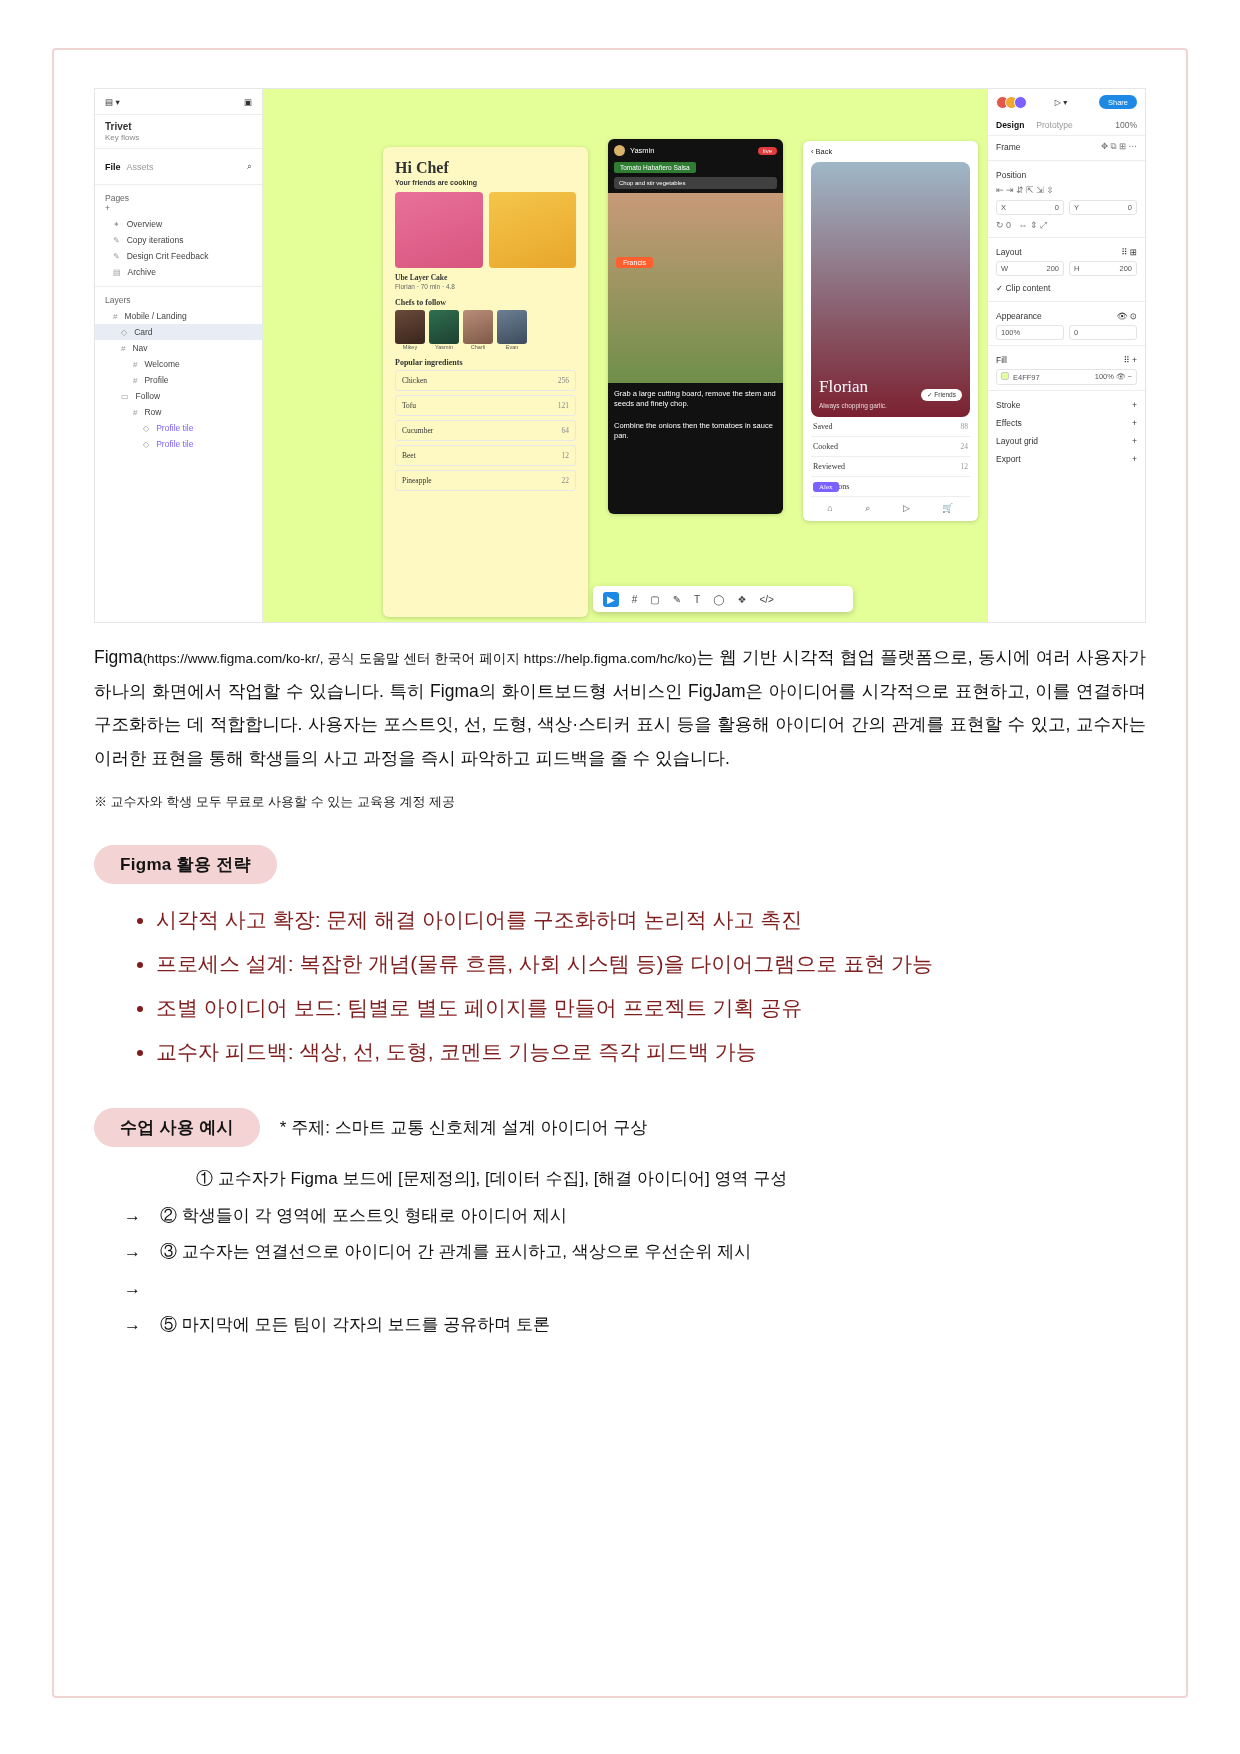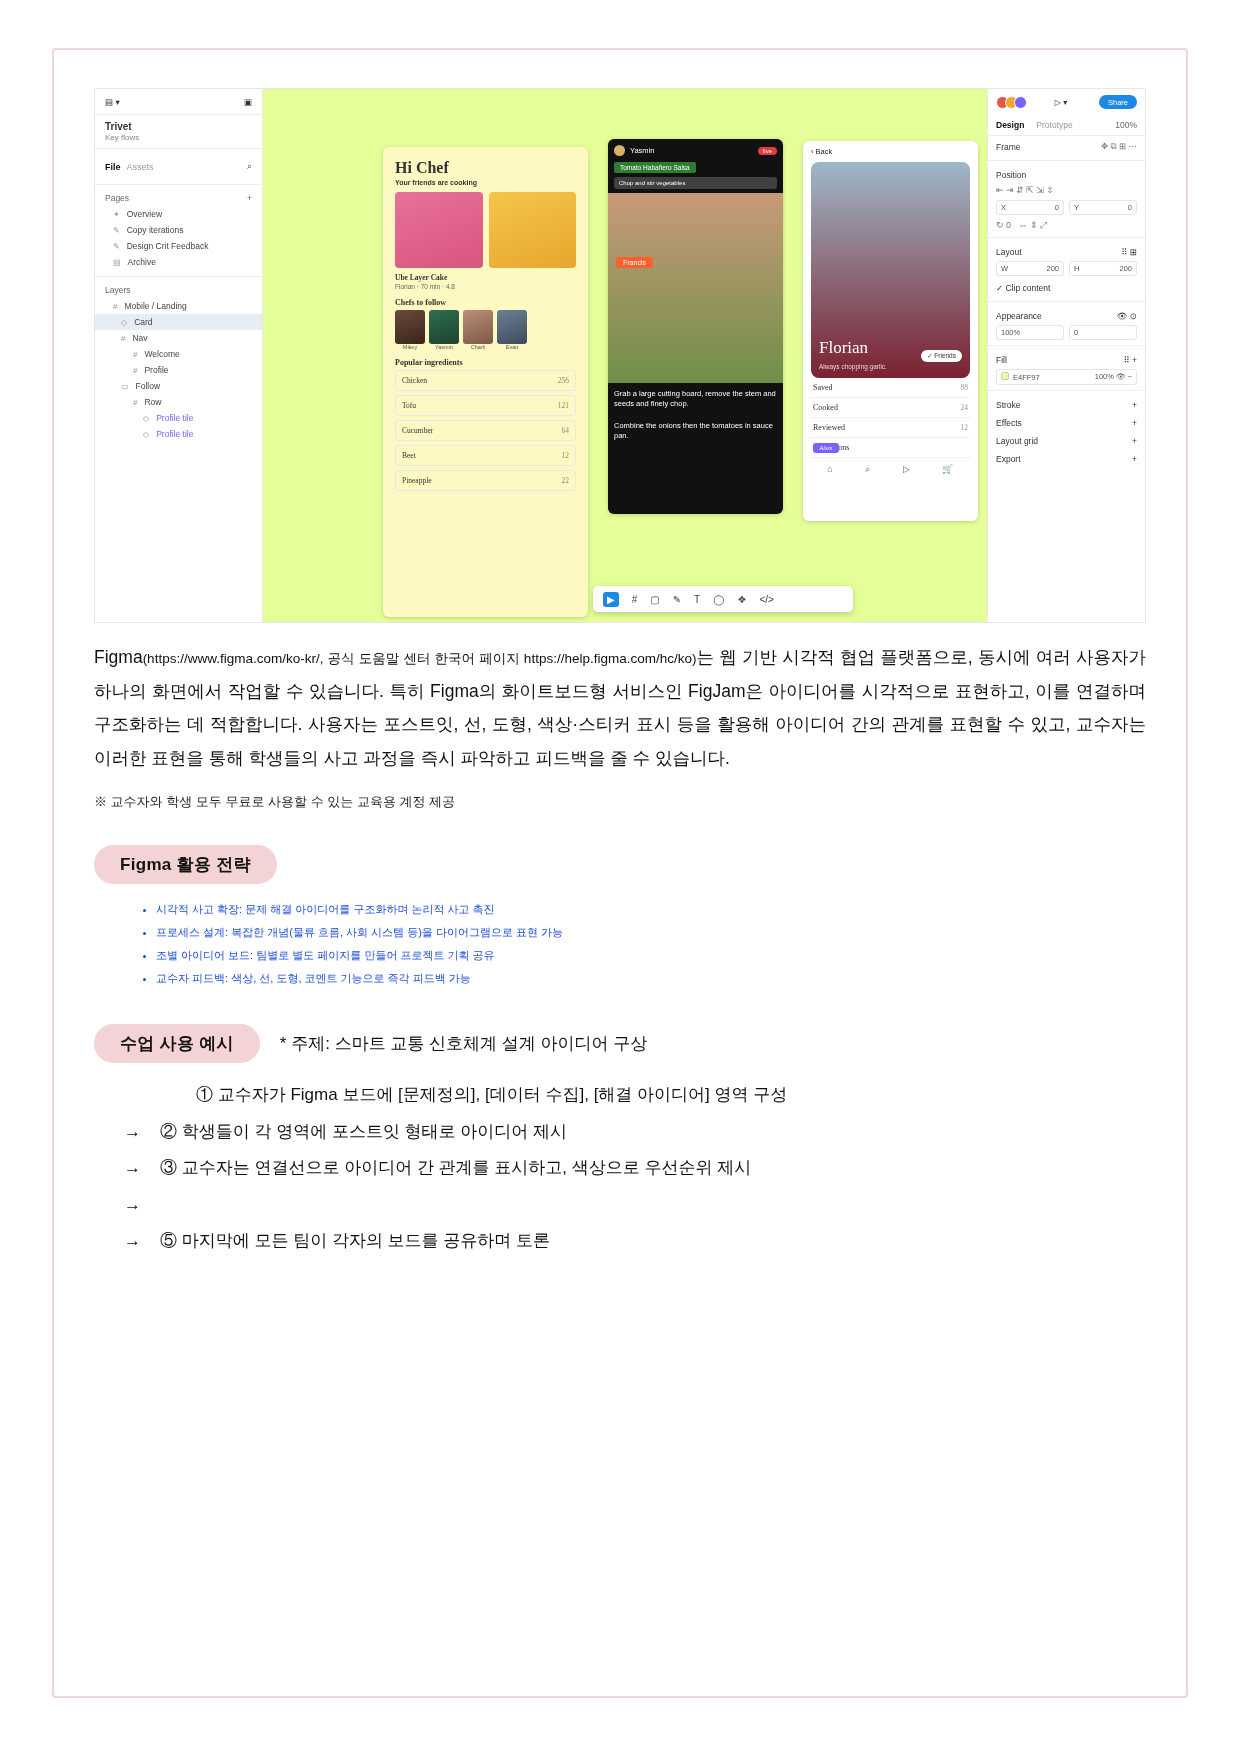--- a/index.html
+++ b/index.html
@@ -68,21 +68,21 @@
   }
   
   .lpanel { position: absolute; left: 0; top: 0; width: 168px; height: 100%; background:#fff; border-right:1px solid #e8e8e8; }
   .lp-row { display:flex; align-items:center; gap:6px; padding: 4px 10px; font-size: 8.5px; color:#333; }
   .lp-top { height: 26px; border-bottom:1px solid #eee; justify-content:space-between; }
   .lp-name { font-size: 10px; font-weight:bold; padding: 6px 10px 0 10px; }
   .lp-sub { font-size: 8px; color:#888; padding: 1px 10px 6px 10px; }
   .lp-tabs { display:flex; gap:6px; padding: 12px 10px; border-top:1px solid #eee; border-bottom:1px solid #eee; font-size:9px; align-items:center;}
   .lp-tabs .act { font-weight:bold; color:#111; }
   .lp-tabs .mut { color:#999; }
-  .lp-sec { font-size: 8.5px; color:#666; padding: 8px 10px 3px 10px; display:flex; justify-content:space-between; }
+  .lp-sec { font-size: 8.5px; color:#666; padding: 8px 10px 3px 10px; display:flex; justify-content:space-between;flex-direction:column; }
   .lp-item { display:flex; align-items:center; gap:7px; padding:3px 10px 3px 18px; font-size:8.5px; color:#444;}
   .lp-item.sel { background:#e8ecf5; }
   .lp-item.ind1 { padding-left: 26px; }
   .lp-item.ind2 { padding-left: 38px; }
   .lp-item.ind3 { padding-left: 48px; color:#7b61ff; }
   .gl { color:#9a9a9a; font-size:8px; }
   
   .rpanel { position:absolute; right:0; top:0; width:158px; height:100%; background:#fff; border-left:1px solid #e8e8e8; }
   .rp-top { display:flex; align-items:center; justify-content:space-between; padding:6px 8px; }
   .avatars { display:flex; }
@@ -118,21 +118,21 @@
   .ing { display:flex; justify-content:space-between; align-items:center; margin:0 12px; padding:5px 6px; border:1px solid #e8e8e8; border-radius:3px; font-size:7.5px; margin-bottom:4px; font-family:"Liberation Serif", serif;}
   .ing .n { color:#888; }
   .p2 .vidtop { display:flex; align-items:center; gap:5px; padding:6px; color:#fff; font-size:7.5px;}
   .live { background:#e23b3b; color:#fff; font-size:6px; border-radius:7px; padding:1px 5px; margin-left:auto;}
   .p2 .tag { background:#2e7d32; color:#fff; font-size:6.5px; padding:2px 6px; display:inline-block; margin:0 6px; border-radius:2px;}
   .p2 .note { background:rgba(255,255,255,.2); color:#fff; font-size:6px; margin:4px 6px; padding:3px 5px; border-radius:3px;}
   .p2 .photo { height:190px; background:linear-gradient(180deg,#c89a78,#6f8f4a);}
   .p2 .txt { color:#fff; font-size:7.5px; padding:6px; line-height:1.35; }
   .pill { position:absolute; background:#ff5f2e; color:#fff; font-size:7px; padding:2px 7px; border-radius:3px; }
   .p3 .topbar{ font-size:7.5px; padding:6px 8px; color:#222;}
-  .p3 .hero { height:216px; margin:0 8px; border-radius:8px; background:linear-gradient(180deg,#9fb7c7,#7b2130); position:relative;}
+  .p3 .hero { height:255px; margin:0 8px; border-radius:8px; background:linear-gradient(180deg,#9fb7c7,#7b2130); position:relative;}
   .p3 .hero .nm { position:absolute; left:8px; bottom:20px; color:#fff; font-size:17px; font-family:"Liberation Serif", serif;}
   .p3 .hero .sm { position:absolute; left:8px; bottom:8px; color:#e8d6d6; font-size:6.5px;}
   .p3 .hero .fr { position:absolute; right:8px; bottom:16px; background:#fff; font-size:6.5px; padding:2px 6px; border-radius:9px;}
   .p3 .lrow { display:flex; justify-content:space-between; align-items:center; margin:0 8px; padding:5px 2px; border-bottom:1px solid #eee; font-size:8px; font-family:"Liberation Serif", serif;}
   .p3 .lrow .n { color:#999; font-size:7.5px; }
   .p3 .tb { display:flex; justify-content:space-around; padding:6px 8px; color:#555; font-size:9px;}
   .cursor { position:absolute; background:#7b61ff; color:#fff; font-size:7px; padding:1px 6px; border-radius:3px;}
   .toolbar { position:absolute; left:330px; bottom:10px; width:260px; height:26px; background:#fff; border-radius:5px; box-shadow:0 2px 6px rgba(0,0,0,.2); display:flex; align-items:center; gap:13px; padding:0 10px; font-size:10px; color:#444;}
   .toolbar .sel { background:#1e88e5; color:#fff; padding:2px 4px; border-radius:3px; }
 
@@ -159,23 +159,23 @@
     border-radius: 22px;
     padding: 8px 26px;
     font-size: 17px;
     font-weight: bold;
     color: #141414;
     letter-spacing: .3px;
   }
   .sec1 { margin-top: 34px; }
   .bullets { margin: 14px 0 0 0; padding: 0 0 0 62px; }
   .bullets li {
-    font-size: 11px;
+    font-size: 21px;
     line-height: 2.1;
-    color: #1d4ed8;
+    color: #7f1d1d;
   }
   .sec2 { margin-top: 34px; display:flex; align-items:center; gap: 20px; }
   .topic { font-size: 17px; color:#111; }
   .steps { margin-top: 14px; padding-left: 30px; }
   .step { font-size: 17px; line-height: 2.15; color: #111; display:flex; gap:10px; }
   .step .arrow { width: 26px; flex: 0 0 26px; }
   .step .first { padding-left: 36px; }
 </style>
 </head>
 <body>

